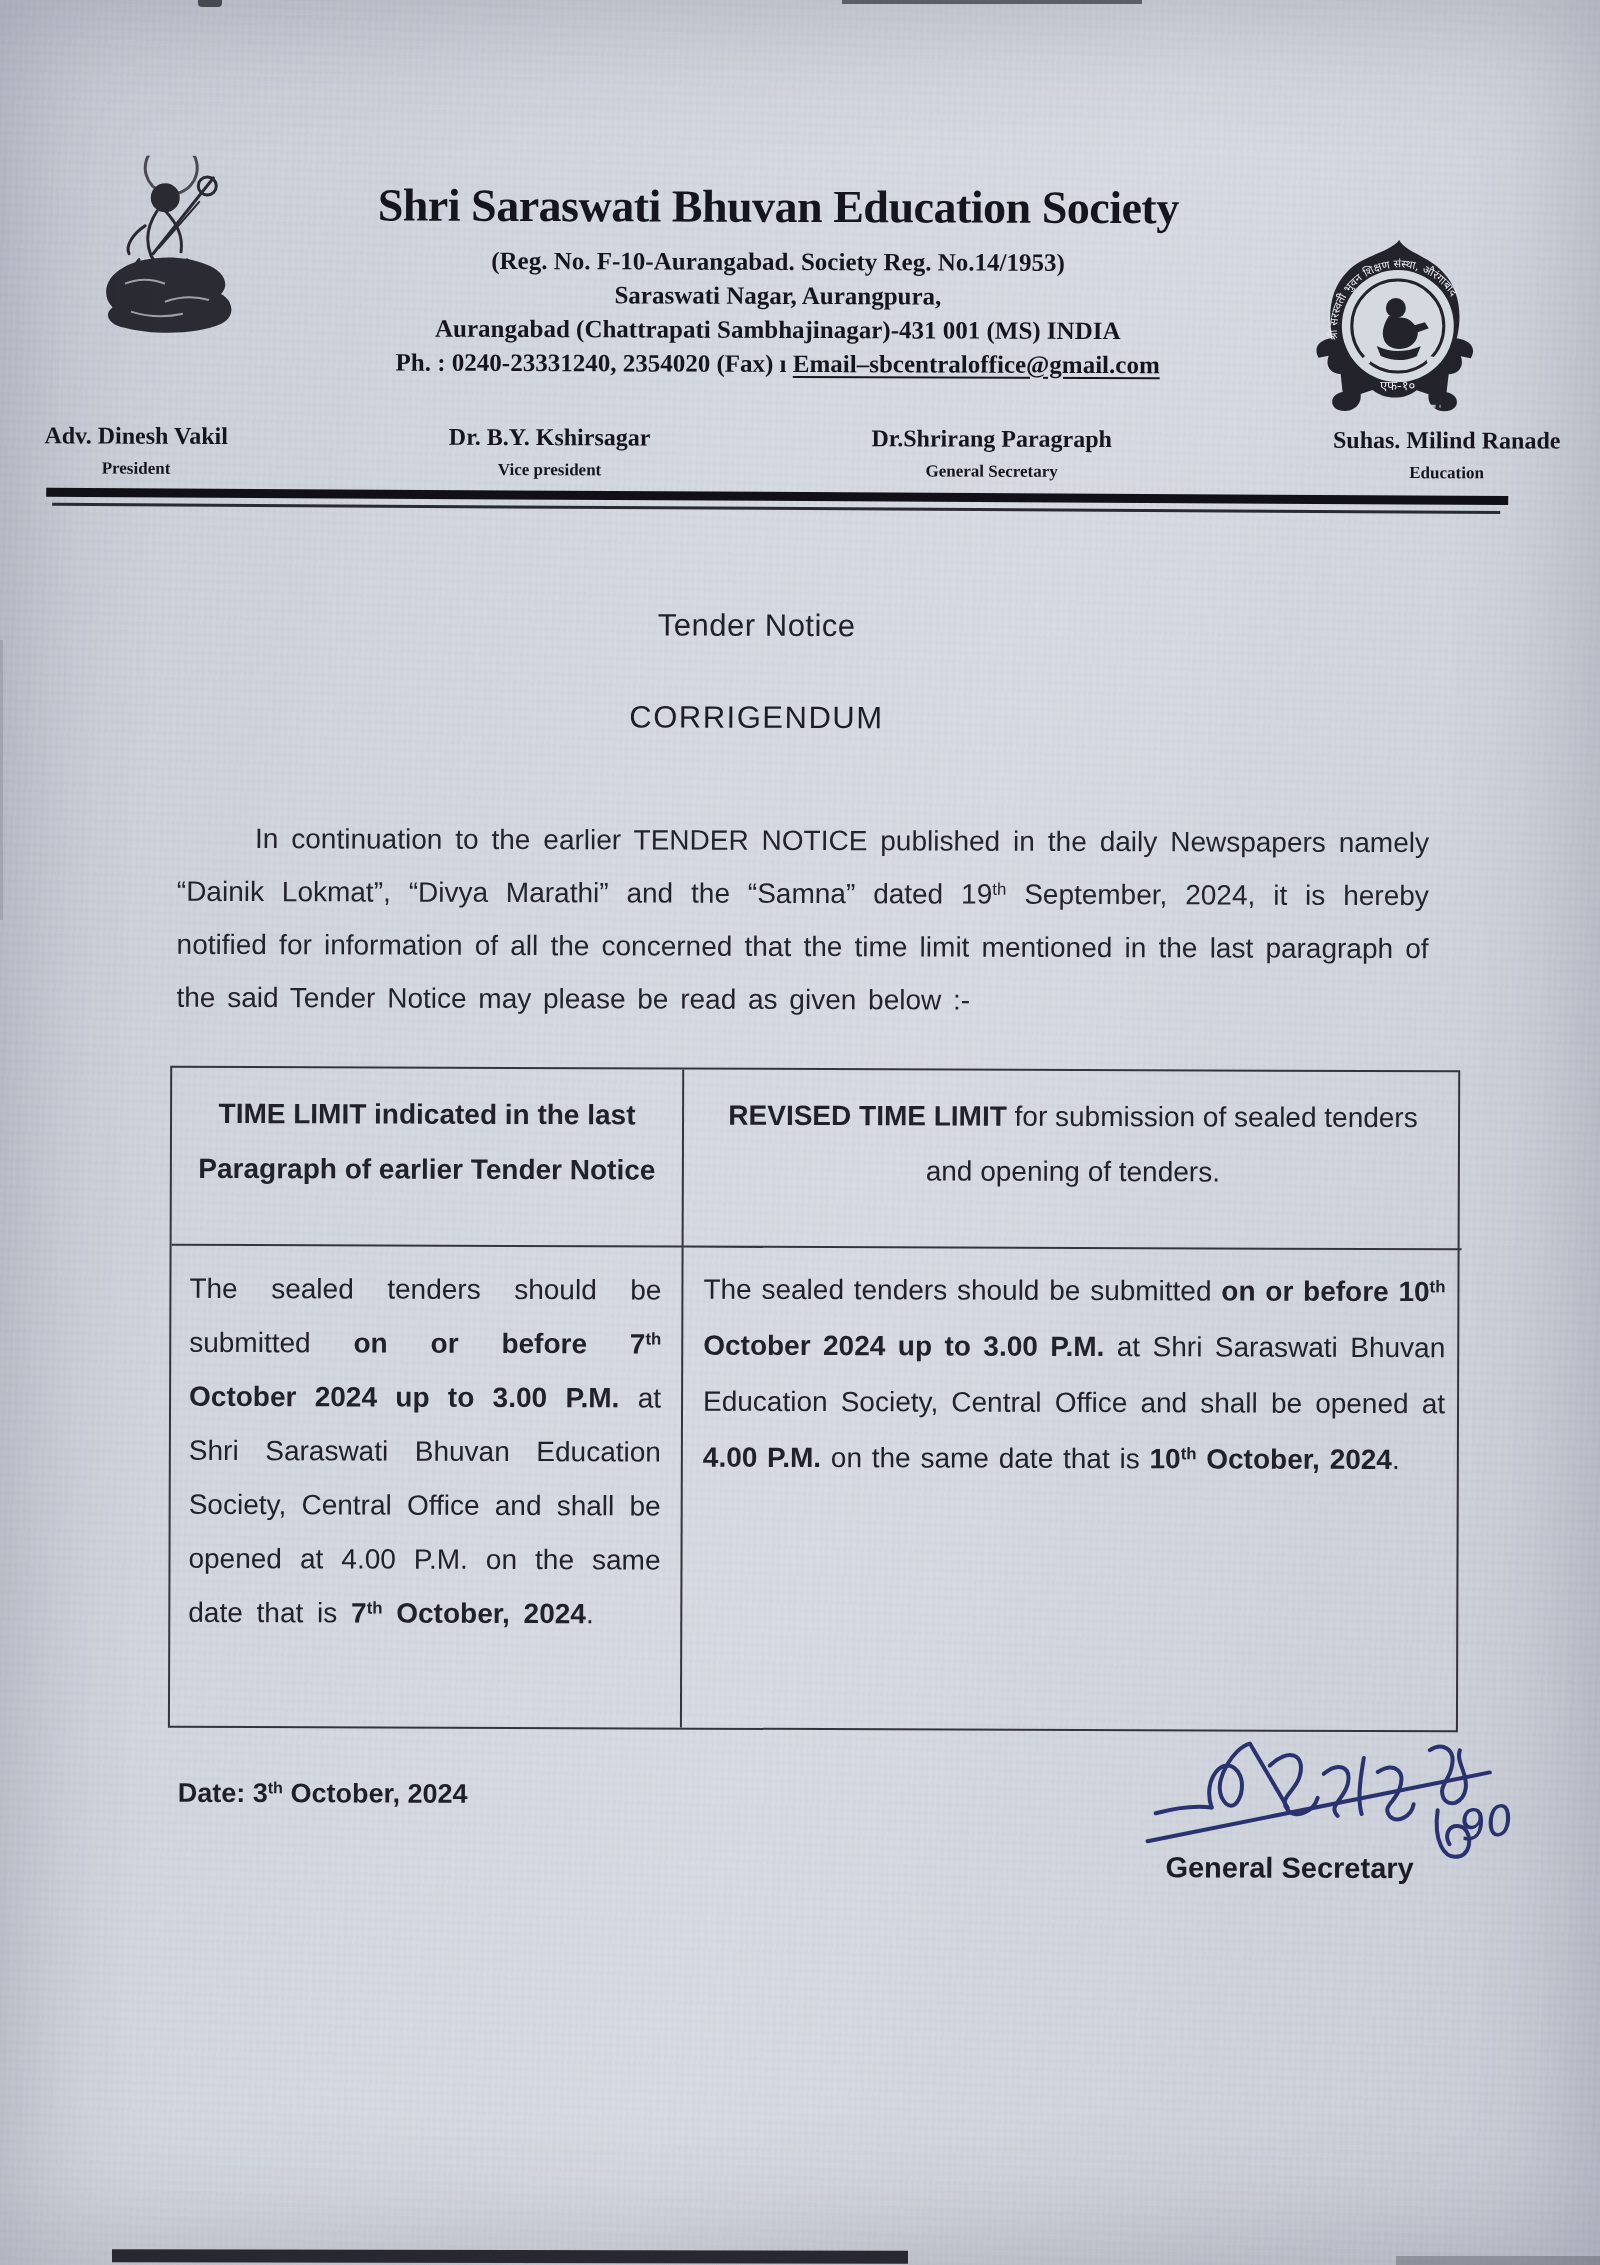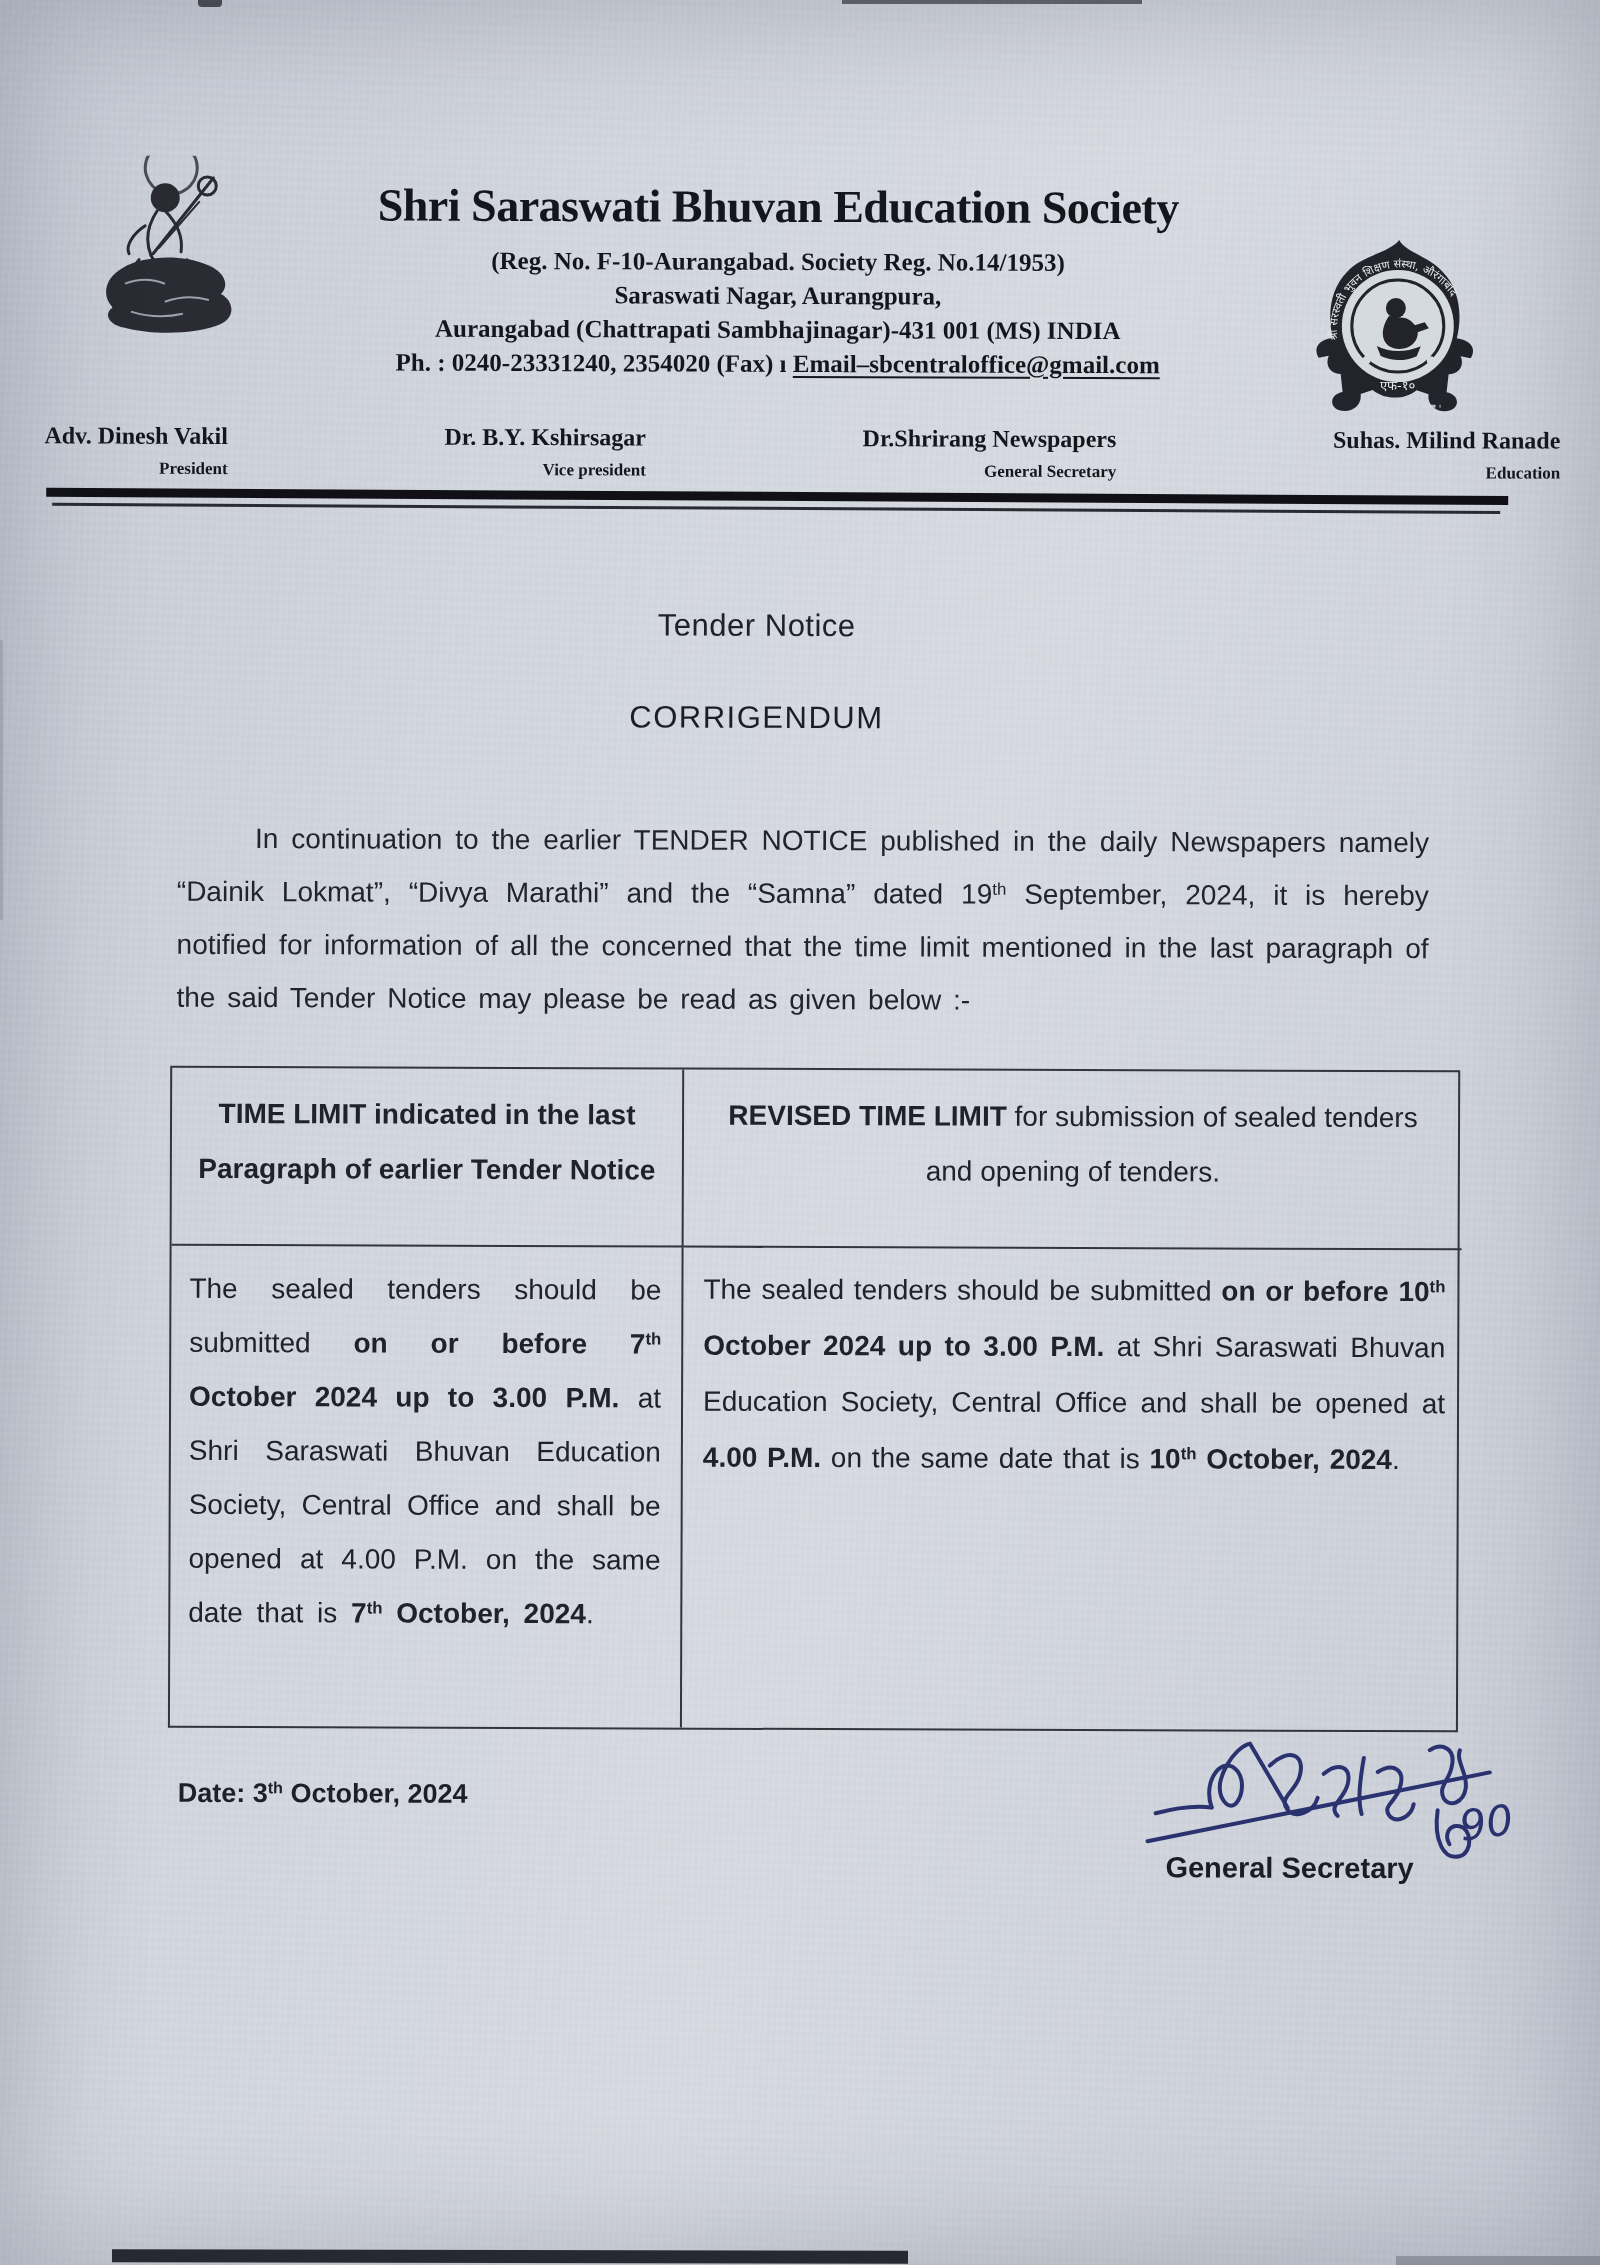--- a/index.html
+++ b/index.html
@@ -20,21 +20,21 @@
   .head-center{position:absolute;left:250px;top:182px;width:1050px;text-align:center;
     font-family:"Liberation Serif",serif;color:#15151d;}
   .society-name{font-size:46px;font-weight:700;letter-spacing:-.5px;margin:0;line-height:1.1;}
   .head-line{font-size:25px;font-weight:700;line-height:34px;}
   .head-line.first{margin-top:12px;}
   .email-underline{text-decoration:underline;text-underline-offset:4px;}
   .logo-left{position:absolute;left:92px;top:158px;}
   .emblem-right{position:absolute;left:1298px;top:232px;}
   .officials{position:absolute;left:42px;top:422px;width:1516px;display:flex;justify-content:space-between;
     font-family:"Liberation Serif",serif;color:#15151d;text-align:center;}
-  .official{min-width:150px;text-align:right;}
+  .official{min-width:150px;}
   .official .nm{font-size:24px;font-weight:700;line-height:32px;}
   .official .rl{font-size:17px;font-weight:700;line-height:34px;}
   .rule-thick{position:absolute;left:44px;top:492px;width:1462px;height:9px;background:#101016;transform:rotate(.12deg);}
   .rule-thin{position:absolute;left:50px;top:507px;width:1448px;height:3px;background:#2a2a32;transform:rotate(.12deg);}
   
   .h-notice{position:absolute;left:120px;top:608px;width:1270px;text-align:center;
     font-size:31px;font-weight:400;letter-spacing:.5px;color:#20202a;}
   .h-corr{position:absolute;left:120px;top:700px;width:1270px;text-align:center;
     font-size:31px;font-weight:500;letter-spacing:1.5px;color:#1d1d27;}
   .para{position:absolute;left:176px;top:786px;width:1252px;font-size:28px;line-height:53px;
@@ -131,21 +131,21 @@
     <div class="officials">
       <div class="official">
         <div class="nm">Adv. Dinesh Vakil</div>
         <div class="rl">President</div>
       </div>
       <div class="official">
         <div class="nm">Dr. B.Y. Kshirsagar</div>
         <div class="rl">Vice president</div>
       </div>
       <div class="official">
-        <div class="nm">Dr.Shrirang Newspapers</div>
+        <div class="nm">Dr.Shrirang Paragraph</div>
         <div class="rl">General Secretary</div>
       </div>
       <div class="official">
         <div class="nm">Suhas. Milind Ranade</div>
         <div class="rl">Education</div>
       </div>
     </div>
 
     <div class="rule-thick"></div>
     <div class="rule-thin"></div>

